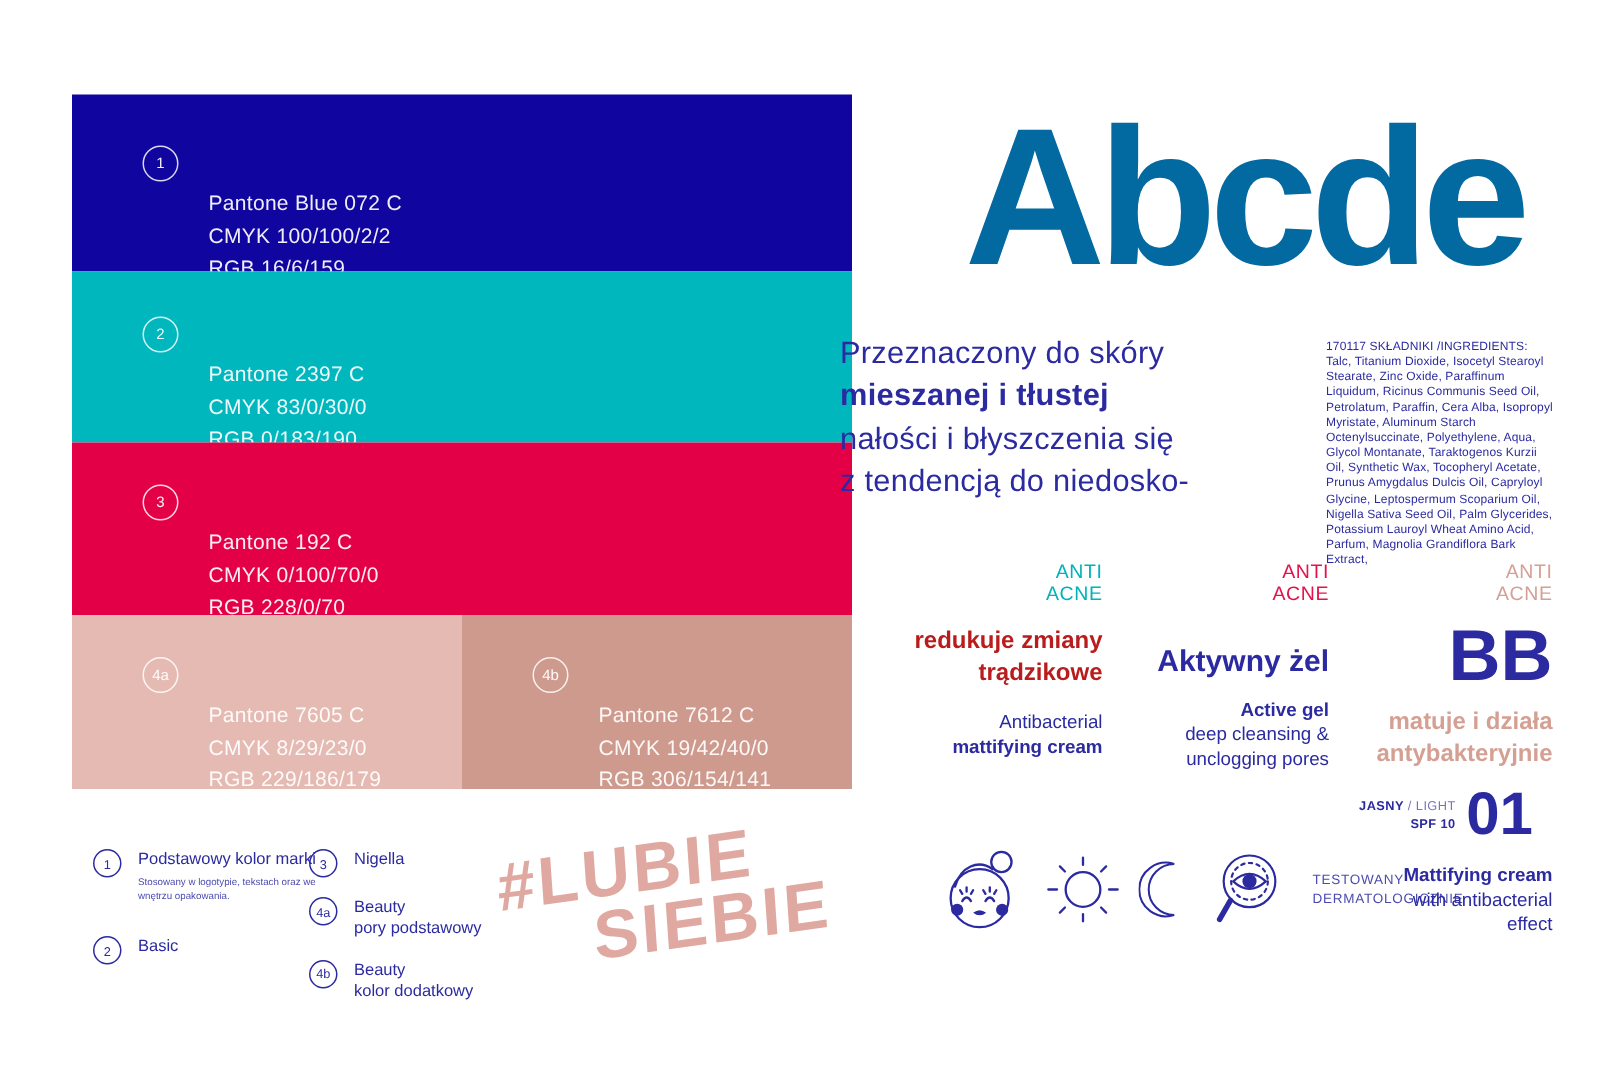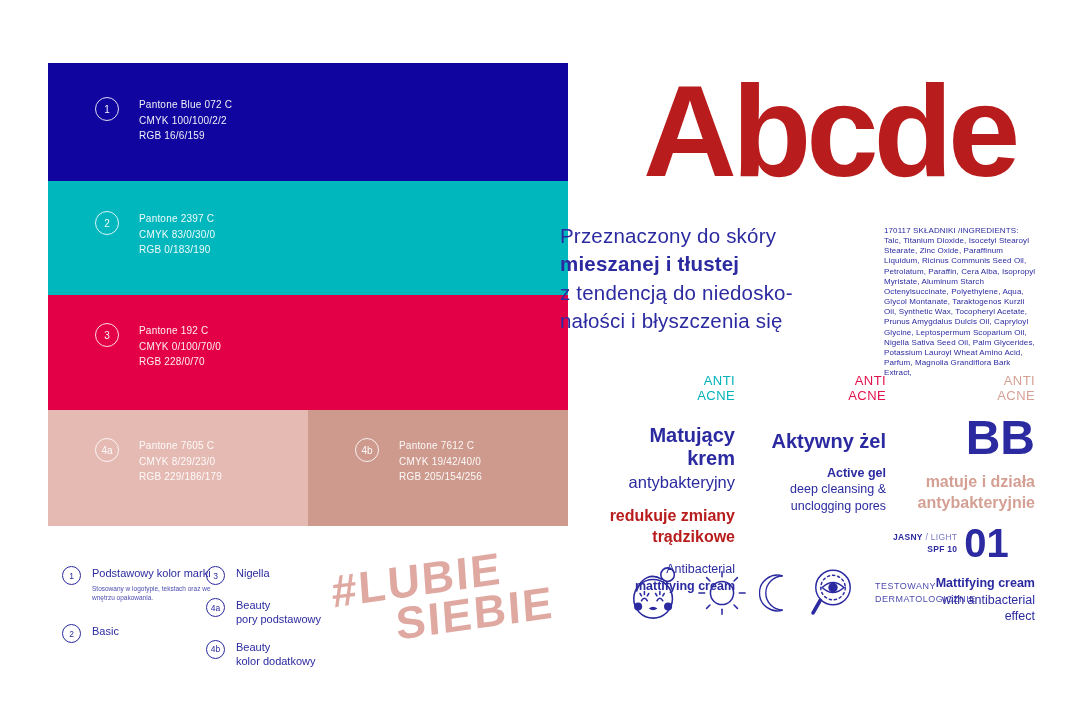--- a/index.html
+++ b/index.html
@@ -10,59 +10,59 @@
   .swatch-panel{position:absolute;left:48px;top:63px;width:520px;}
   .swatch{position:relative;width:100%;}
   .s1{height:118px;} .s2{height:114px;} .s3{height:115px;}
   .row4{display:flex;height:116px;}
   .half{width:50%;position:relative;}
   .swatch-label{display:flex;gap:20px;padding-left:47px;}
   .pt34{padding-top:34px;} .pt30{padding-top:30px;} .pt28{padding-top:28px;}
   .badge{flex:0 0 auto;width:22px;height:22px;border:1px solid rgba(255,255,255,.85);
          border-radius:50%;display:inline-flex;align-items:center;justify-content:center;
          font-size:10px;color:rgba(255,255,255,.95);}
-  .swatch-lines{font-size:10px;line-height:1.55;color:rgba(255,255,255,.93);letter-spacing:.2px;}
+  .swatch-lines{font-size:14px;line-height:1.55;color:rgba(255,255,255,.93);letter-spacing:.2px;margin-top:28px;}
 
   
   .legend{position:absolute;left:62px;top:566px;width:390px;display:flex;}
   .legend-col1{width:142px;} .legend-col2{margin-left:2px;width:160px;}
   .legend-item{display:flex;gap:11px;margin-bottom:13px;}
   .legend-badge{flex:0 0 auto;width:17px;height:17px;border:1px solid #2b2aa0;border-radius:50%;
                 display:inline-flex;align-items:center;justify-content:center;font-size:8.5px;color:#2b2aa0;}
   .legend-label{font-size:11px;line-height:1.3;color:#2b2aa0;}
   .legend-note{font-size:6.5px;line-height:1.4;color:#2b2aa0;opacity:.85;margin-top:4px;width:120px;}
   .mt-basic{margin-top:22px;}
 
   
   .hashtag{position:absolute;left:332px;top:556px;transform:rotate(-8deg) skewX(-4deg);
            font-weight:700;font-size:45px;letter-spacing:2px;line-height:.92;}
   .hashtag .l2{margin-left:62px;}
 
   
   .specimen{position:absolute;left:643px;top:66px;font-size:130px;font-weight:700;
-            letter-spacing:-5px;line-height:1;color:#b91c1c;}
+            letter-spacing:-5px;line-height:1;color:#0369a1;}
   .description{position:absolute;left:560px;top:222px;width:315px;text-align:left;
                font-size:20.5px;line-height:1.38;color:#2b2aa0;letter-spacing:.2px;}
   .description .b{font-weight:700;}
   .ingredients{position:absolute;left:884px;top:226px;width:152px;text-align:left;
                font-size:8px;line-height:1.27;color:#2b2aa0;letter-spacing:.1px;}
 
   
   .pcol{position:absolute;top:374px;text-align:right;color:#2b2aa0;}
   .c1{left:605px;width:130px;} .c2{left:748px;width:138px;} .c3{left:893px;width:142px;}
   .ptag{font-size:13px;font-weight:400;line-height:1.15;letter-spacing:.4px;}
   .pname{font-size:20px;font-weight:700;line-height:1.15;}
   .pname-sub{font-size:16.5px;margin-top:3px;}
   .pclaim{font-size:16px;font-weight:600;line-height:1.3;}
   .pen{font-size:12.5px;line-height:1.32;}
   .pen .b{font-weight:700;}
   .gap20{margin-top:20px;} .gap14{margin-top:14px;} .gap12{margin-top:12px;}
   .gap26{margin-top:26px;} .gap18{margin-top:18px;} .gap10{margin-top:10px;}
   .bb{font-size:48px;font-weight:700;line-height:1;}
-  .shade-row{display:flex;justify-content:flex-start;align-items:center;gap:7px;margin-top:12px;}
+  .shade-row{display:flex;justify-content:center;align-items:center;gap:7px;margin-top:12px;}
   .shade-labels{text-align:right;font-size:8.5px;line-height:1.5;letter-spacing:.3px;}
   .shade-labels .b{font-weight:700;}
   .shade-labels .lt{opacity:.65;}
   .shade-number{font-size:40px;font-weight:700;line-height:.9;}
 
   
   .icons-row{position:absolute;left:627px;top:562px;display:flex;align-items:center;gap:11px;}
   .icons-row svg{display:block;}
   .tested{font-size:9px;line-height:1.5;letter-spacing:.5px;color:#2b2aa0;opacity:.85;margin-left:2px;}
 </style>
@@ -116,21 +116,21 @@
             <div>RGB 229/186/179</div>
           </div>
         </div>
       </div>
       <div class="half" style="background: rgb(205, 154, 141);">
         <div class="swatch-label pt28">
           <span class="badge">4b</span>
           <div class="swatch-lines">
             <div>Pantone 7612 C</div>
             <div>CMYK 19/42/40/0</div>
-            <div>RGB 205/154/256</div>
+            <div>RGB 306/154/141</div>
           </div>
         </div>
       </div>
     </div>
 
   </section>
 
   <section class="legend">
     <div class="legend-col1">
       <div class="legend-item">
@@ -170,34 +170,30 @@
   <div class="hashtag" style="color: rgb(223, 168, 161);">
     <div>#LUBIE</div>
     <div class="l2">SIEBIE</div>
   </div>
 
   <div class="specimen">Abcde</div>
 
   <div class="description">
     <div>Przeznaczony do skóry</div>
     <div class="b">mieszanej i tłustej</div>
+    <div>nałości i błyszczenia się</div>
     <div>z tendencją do niedosko-</div>
-    <div>nałości i błyszczenia się</div>
   </div>
 
   <div class="ingredients">170117 SKŁADNIKI /INGREDIENTS: Talc, Titanium Dioxide, Isocetyl Stearoyl Stearate, Zinc Oxide, Paraffinum Liquidum, Ricinus Communis Seed Oil, Petrolatum, Paraffin, Cera Alba, Isopropyl Myristate, Aluminum Starch Octenylsuccinate, Polyethylene, Aqua, Glycol Montanate, Taraktogenos Kurzii Oil, Synthetic Wax, Tocopheryl Acetate, Prunus Amygdalus Dulcis Oil, Capryloyl Glycine, Leptospermum Scoparium Oil, Nigella Sativa Seed Oil, Palm Glycerides, Potassium Lauroyl Wheat Amino Acid, Parfum, Magnolia Grandiflora Bark Extract,</div>
 
   <div class="pcol c1">
     <div class="ptag" style="color: rgb(0, 178, 186);">
       <div>ANTI</div>
       <div>ACNE</div>
-    </div>
-    <div class="gap20">
-      <div class="pname">Matujący krem</div>
-      <div class="pname-sub">antybakteryjny</div>
     </div>
     <div class="pclaim gap14" style="color: #b91c1c;">
       <div>redukuje zmiany</div>
       <div>trądzikowe</div>
     </div>
     <div class="pen gap14">
       <div>Antibacterial</div>
       <div class="b">mattifying cream</div>
     </div>
   </div>

